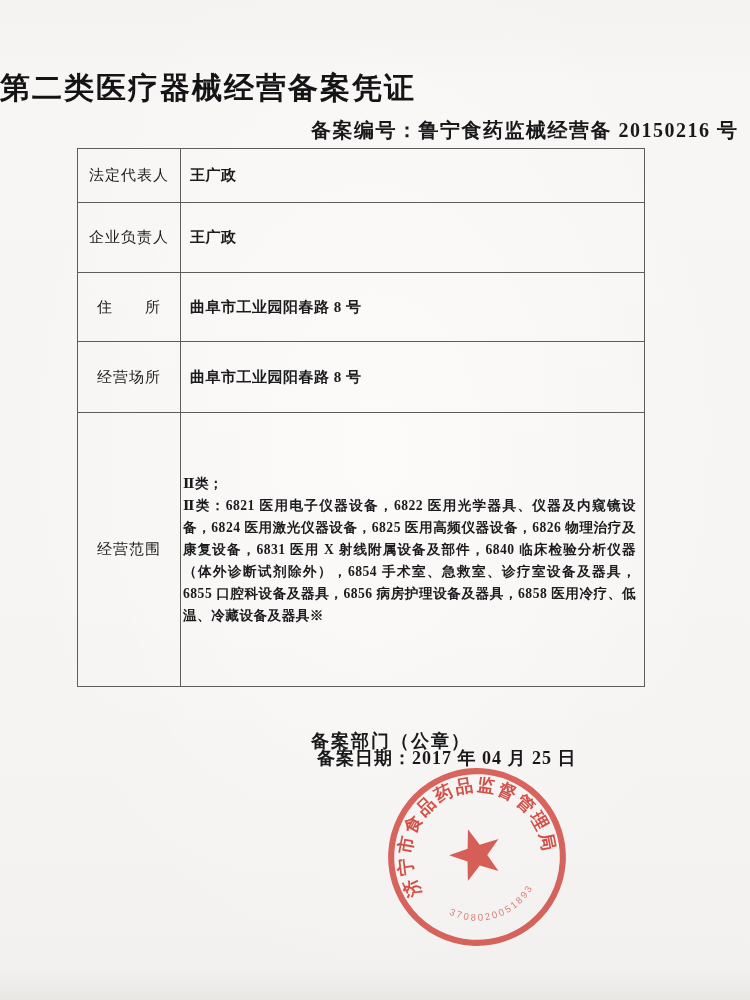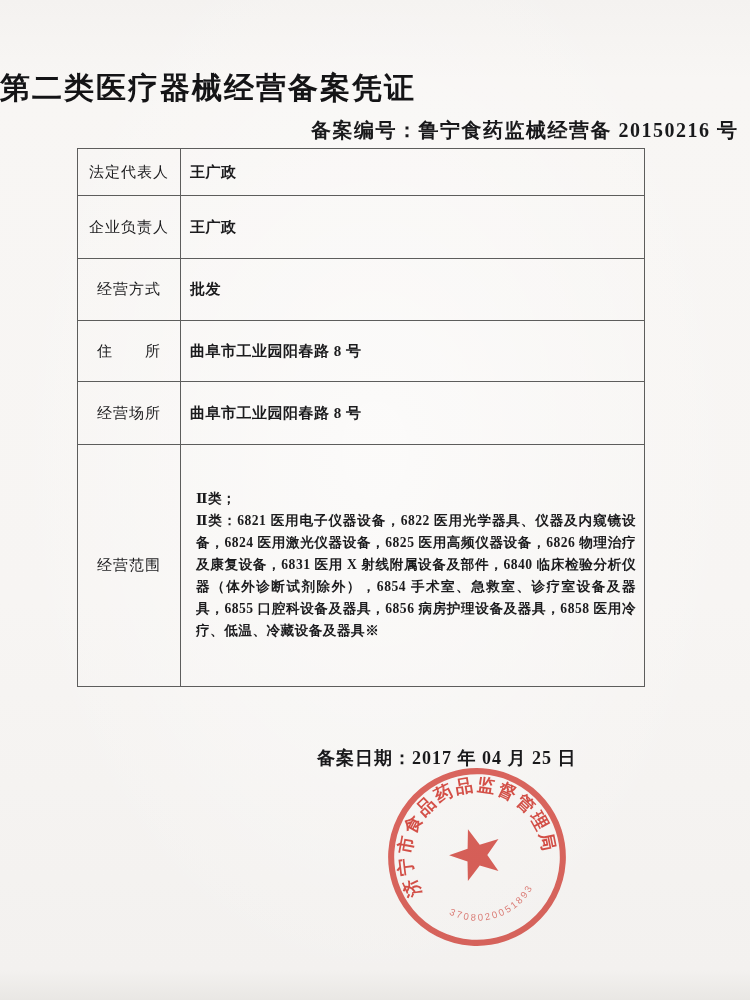--- a/index.html
+++ b/index.html
@@ -38,21 +38,21 @@
   td.lbl{
     width:103px;text-align:center;letter-spacing:1px;
     font-weight:400;color:#222;
   }
   td.val{
     padding:4px 6px 4px 9px;font-weight:600;letter-spacing:.5px;
   }
   td.val.scope{
     font-size:13.6px;line-height:22px;
     white-space:pre-line;text-align:justify;
-    padding:10px 8px 10px 15px;
+    padding:10px 8px 10px 2px;
   }
   .dept-line{
     position:absolute;left:311px;top:729px;
     font-size:18px;font-weight:700;letter-spacing:2px;color:#19191b;
     white-space:nowrap;
   }
   .date-line{
     position:absolute;left:317px;top:746px;
     font-size:18px;font-weight:700;letter-spacing:1px;color:#19191b;
     white-space:nowrap;
@@ -78,40 +78,37 @@
       </colgroup>
     <tbody>
     <tr style="height:38px">
       <td class="lbl">法定代表人</td>
       <td class="val">王广政</td>
     </tr>
     <tr style="height:50px">
       <td class="lbl">企业负责人</td>
       <td class="val">王广政</td>
     </tr>
-    <tr style="height:50px">
-      <td class="lbl">经营方式</td>
-      <td class="val">批发</td>
-    </tr>
     <tr style="height:49px">
       <td class="lbl">住　　所</td>
       <td class="val">曲阜市工业园阳春路 8 号</td>
     </tr>
     <tr style="height:50px">
       <td class="lbl">经营场所</td>
       <td class="val">曲阜市工业园阳春路 8 号</td>
     </tr>
     <tr style="height:194px">
       <td class="lbl">经营范围</td>
       <td class="val scope">Ⅱ类；
 Ⅱ类：6821 医用电子仪器设备，6822 医用光学器具、仪器及内窥镜设备，6824 医用激光仪器设备，6825 医用高频仪器设备，6826 物理治疗及康复设备，6831 医用 X 射线附属设备及部件，6840 临床检验分析仪器（体外诊断试剂除外），6854 手术室、急救室、诊疗室设备及器具，6855 口腔科设备及器具，6856 病房护理设备及器具，6858 医用冷疗、低温、冷藏设备及器具※</td>
     </tr>
   </tbody>
     </table>
 
+  <div class="dept-line">备案部门（公章）</div>
 
   <div class="date-line">备案日期：2017 年 04 月 25 日</div>
 
   <svg class="stamp" viewBox="0 0 200 200" aria-hidden="true">
     <defs>
       <path id="arcTop" d="M 43 132 A 65.4 65.4 0 1 1 157 132" fill="none"></path>
       <path id="arcBottom" d="M 58 147 A 63 63 0 0 0 142 147" fill="none"></path>
     </defs>
     <g transform="rotate(-18 100 100)">
       <circle cx="100" cy="100" r="85" fill="none" stroke="#d63a31" stroke-width="6" opacity="0.88"></circle>

